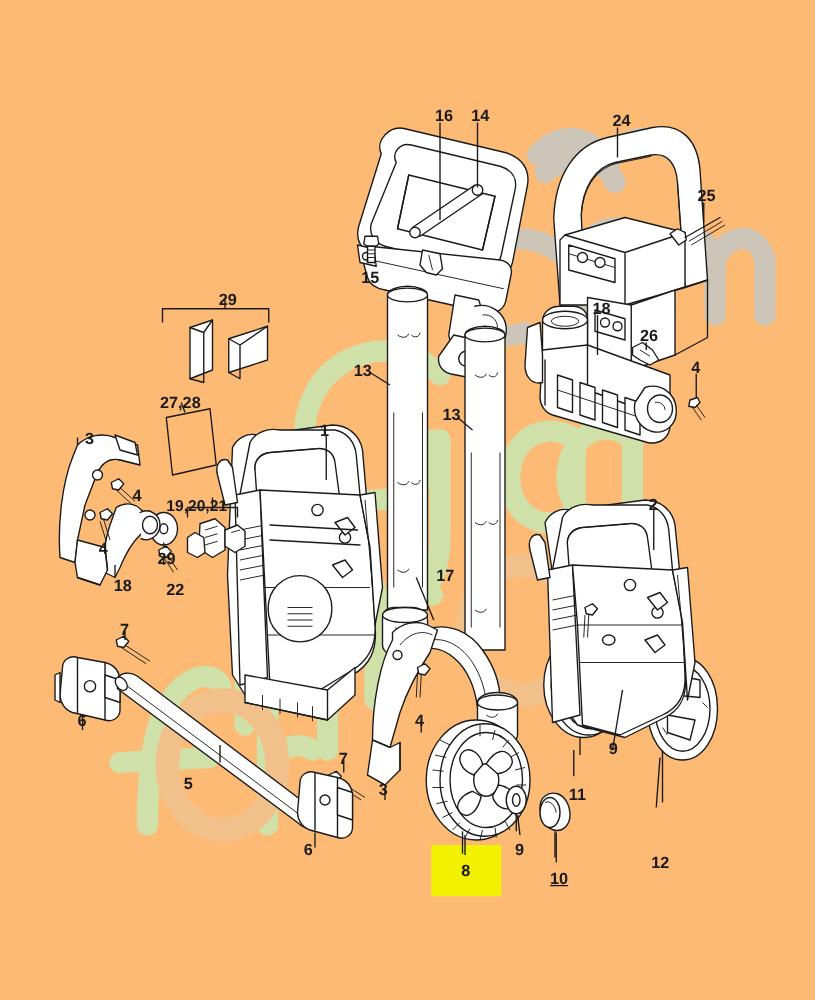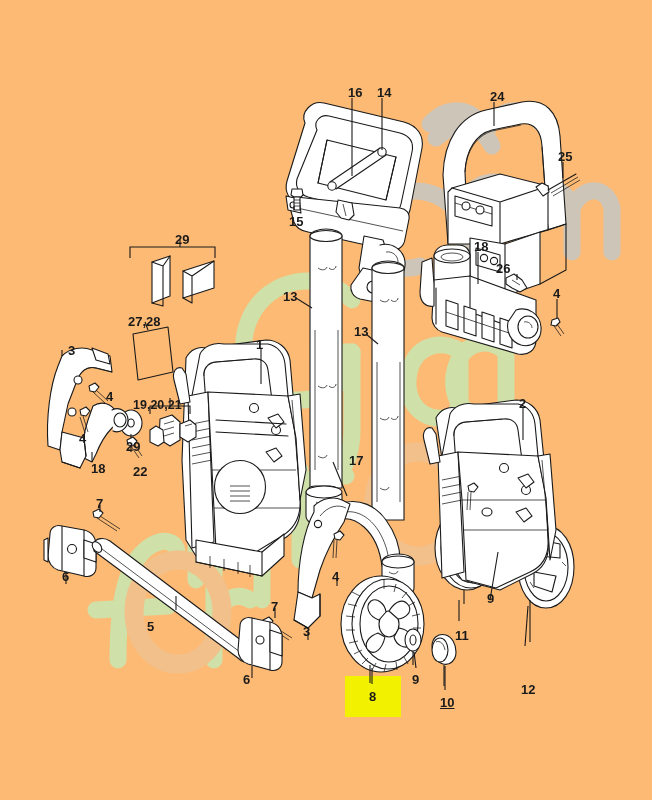--- a/index.html
+++ b/index.html
@@ -491,21 +491,21 @@
       <path d="M372 684 L372 668"></path>
     </g>
   </svg>
 
   <div class="lbl" style="left:348px;top:86px;">16</div>
   <div class="lbl" style="left:377px;top:86px;text-align:center;">14</div>
   <div class="lbl" style="left:490px;top:90px;">24</div>
   <div class="lbl" style="left:558px;top:150px;text-align:right;">25</div>
   <div class="lbl" style="left:289px;top:215px;">15</div>
   <div class="lbl" style="left:474px;top:240px;">18</div>
-  <div class="lbl" style="left:496px;top:262px;text-align:right;">26</div>
+  <div class="lbl" style="left:512px;top:262px;text-align:right;">26</div>
   <div class="lbl" style="left:553px;top:287px;">4</div>
   <div class="lbl" style="left:175px;top:233px;">29</div>
   <div class="lbl" style="left:283px;top:290px;">13</div>
   <div class="lbl" style="left:354px;top:325px;">13</div>
   <div class="lbl" style="left:128px;top:315px;">27,28</div>
   <div class="lbl" style="left:256px;top:338px;">1</div>
   <div class="lbl" style="left:68px;top:344px;">3</div>
   <div class="lbl" style="left:106px;top:390px;">4</div>
   <div class="lbl sm" style="left:133px;top:399px;">19,20,21</div>
   <div class="lbl" style="left:519px;top:397px;">2</div>

